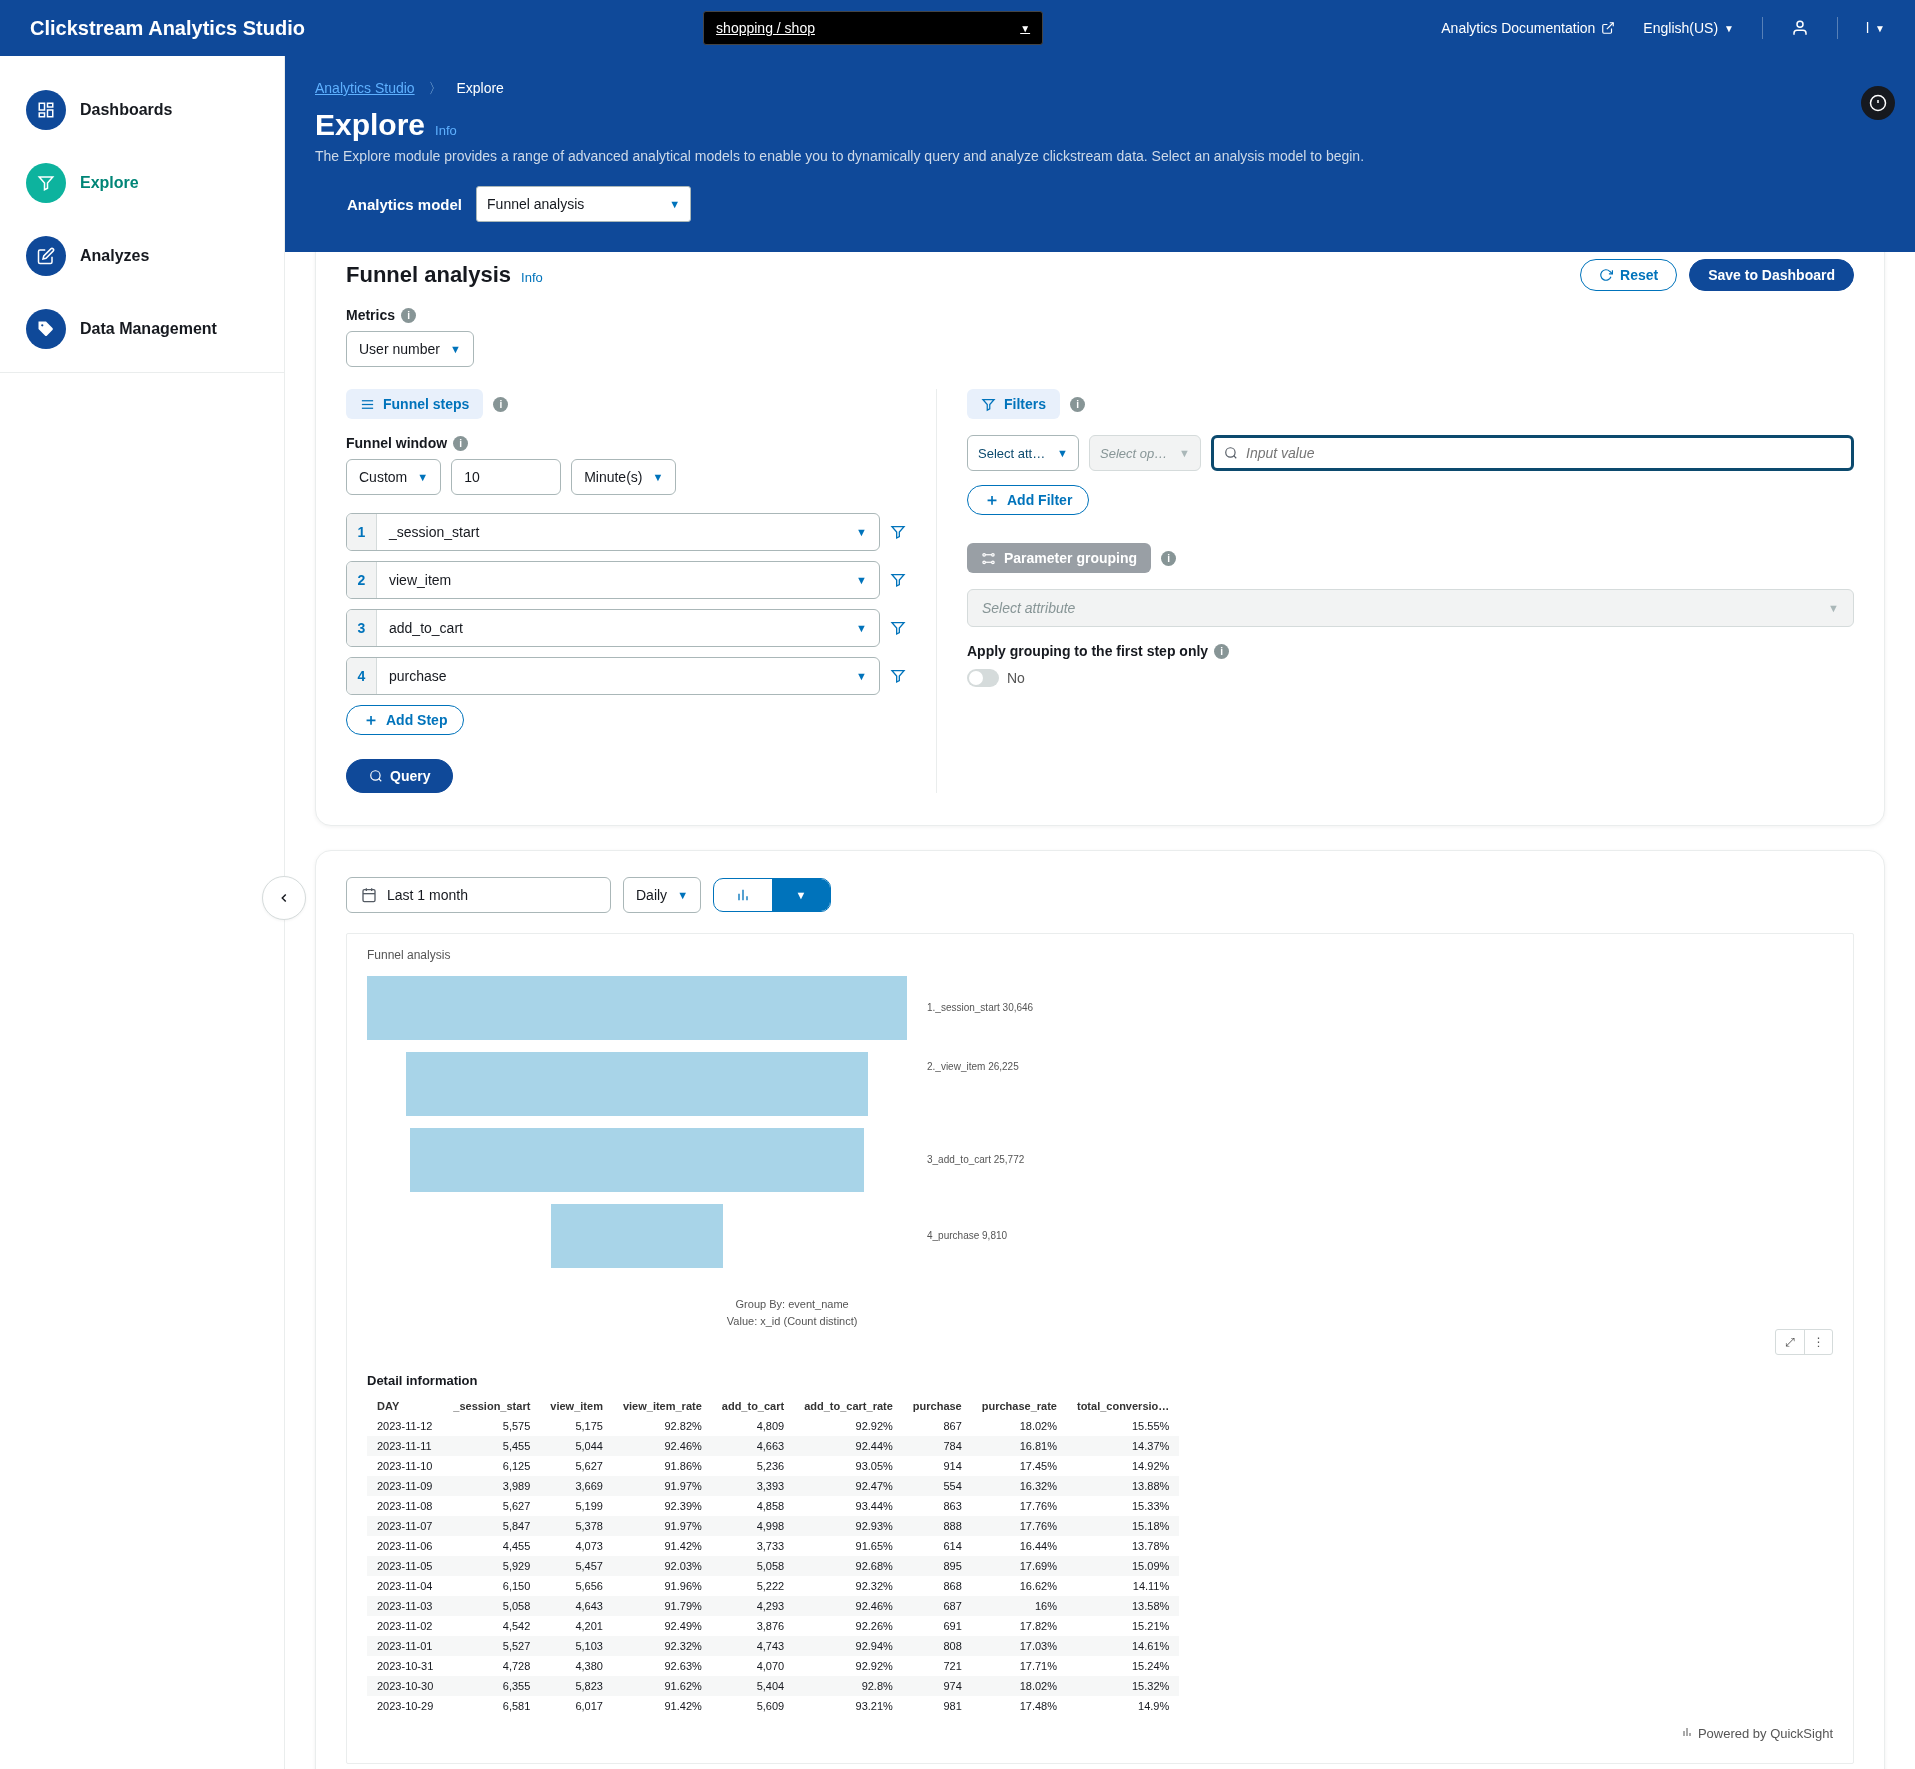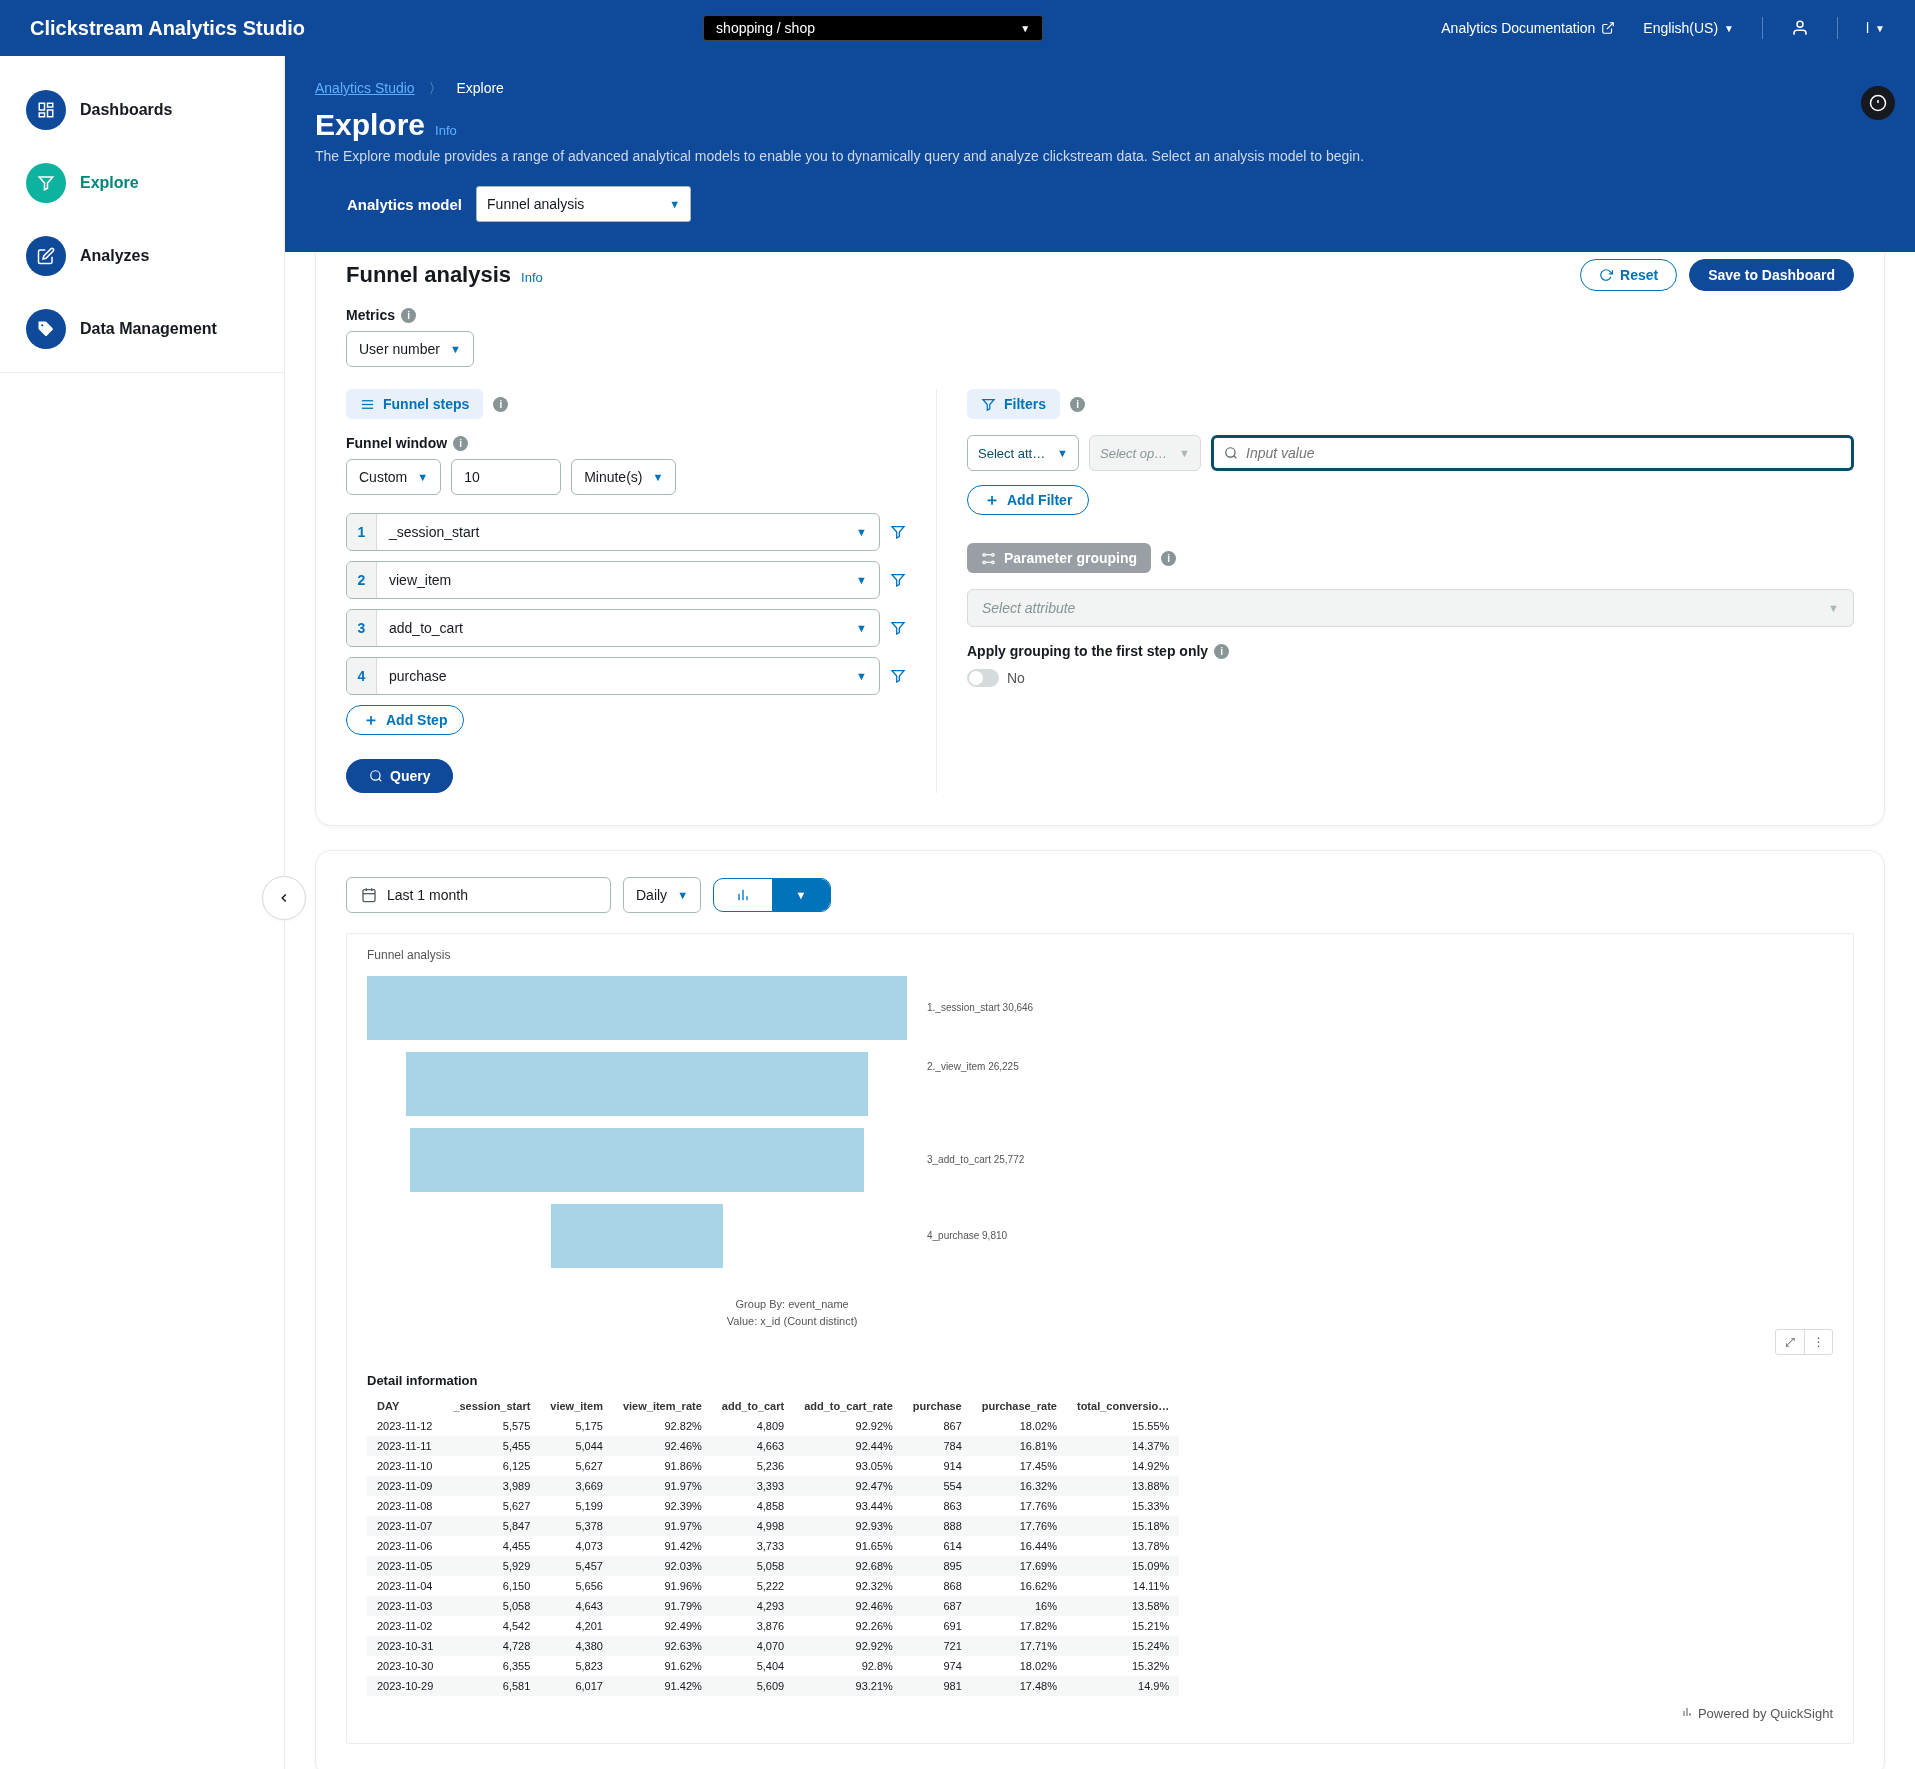--- a/index.html
+++ b/index.html
@@ -11,21 +11,21 @@
     --teal:#008577;
     --border:#aab7b8;
     --grey-bg:#f2f3f3;
     --text-muted:#879596;
     --funnel-bar:#a8d4e8;
   }
   
   .topbar{background:var(--aws-blue);height:56px;display:flex;align-items:center;color:#fff;padding:0 30px;gap:30px;}
   .brand{font-weight:700;font-size:20px;flex:0 0 auto;white-space:nowrap;}
   .top-center{flex:1;display:flex;justify-content:center;}
-  .project-select{background:#000;border:1px solid #444;border-radius:3px;height:26px;min-width:340px;padding:0 12px;display:flex;align-items:center;justify-content:space-between;color:#fff;font-size:14px;cursor:pointer;}
+  .project-select{background:#000;border:1px solid #444;border-radius:3px;height:34px;min-width:340px;padding:0 12px;display:flex;align-items:center;justify-content:space-between;color:#fff;font-size:14px;cursor:pointer;text-decoration:underline;}
   .top-right{display:flex;align-items:center;gap:28px;font-size:14px;}
   .top-link{display:inline-flex;align-items:center;gap:6px;cursor:pointer;}
   .dd-caret{font-size:10px;}
   .divider-v{width:1px;height:22px;background:rgba(255,255,255,.3);}
 
   .app-body{display:flex;min-height:calc(100vh - 56px);}
   
   .sidebar{width:285px;border-right:1px solid #eaeded;position:relative;padding-top:18px;}
   .side-item{display:flex;align-items:center;gap:14px;padding:16px 26px;font-weight:700;font-size:16px;cursor:pointer;border-bottom:1px solid #eaeded00;}
   .side-item.active{color:var(--teal);}
@@ -636,20 +636,31 @@
                   <td>4,542</td>
                   <td>4,201</td>
                   <td>92.49%</td>
                   <td>3,876</td>
                   <td>92.26%</td>
                   <td>691</td>
                   <td>17.82%</td>
                   <td>15.21%</td>
                 </tr>
                 <tr>
+                  <td>2023-11-01</td>
+                  <td>5,527</td>
+                  <td>5,103</td>
+                  <td>92.32%</td>
+                  <td>4,743</td>
+                  <td>92.94%</td>
+                  <td>808</td>
+                  <td>17.03%</td>
+                  <td>14.61%</td>
+                </tr>
+                <tr>
                   <td>2023-10-31</td>
                   <td>4,728</td>
                   <td>4,380</td>
                   <td>92.63%</td>
                   <td>4,070</td>
                   <td>92.92%</td>
                   <td>721</td>
                   <td>17.71%</td>
                   <td>15.24%</td>
                 </tr>

